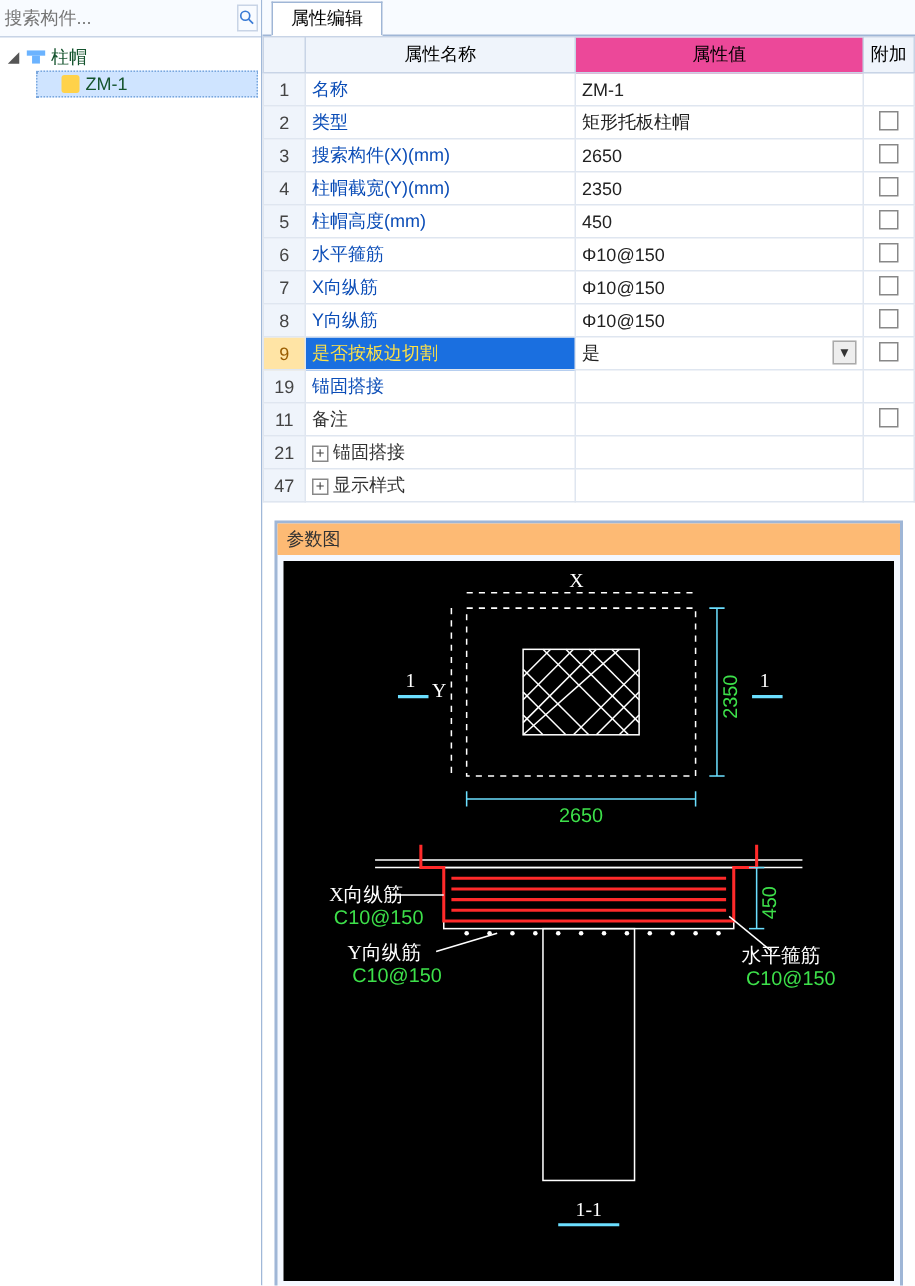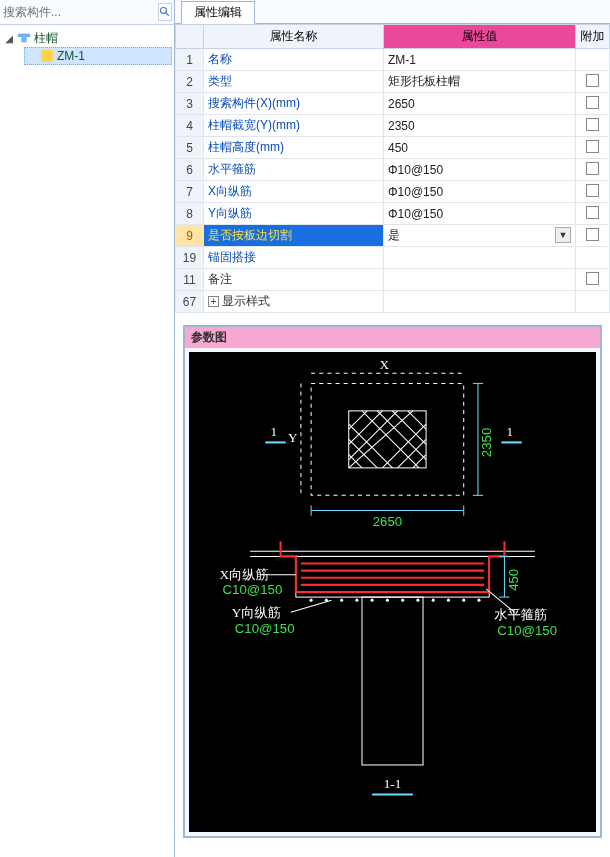--- a/index.html
+++ b/index.html
@@ -120,24 +120,23 @@
     text-align:center; line-height:14px; font-size:9px;
     color:#333;
   }
   
   .diagram-wrap {
     margin: 12px 8px 8px 8px;
     border: 2px solid #9fb6d6;
     background: #f4f8ff;
   }
   .diagram-title {
-    background:#f9a8d4;
+    background:#fdba74;
     padding:2px 6px;
     color:#333;
-    font-weight:bold;
   }
   .diagram {
     background:#000;
     margin:4px;
     height: 480px;
     position: relative;
   }
   .diagram svg { width:100%; height:100%; }
   .cyan { stroke:#6bdfff; fill:none; }
   .white { stroke:#fff; fill:none; }
@@ -259,21 +258,27 @@
             <td class="val"><span></span></td>
             <td class="addon"></td>
           </tr>
           <tr>
             <td class="num">11</td>
             <td class="name black"><span>备注</span></td>
             <td class="val"><span></span></td>
             <td class="addon"><span class="chk"></span></td>
           </tr>
           <tr>
-            <td class="num">67</td>
+            <td class="num">21</td>
+            <td class="name black"><span class="exp-box">+</span><span>锚固搭接</span></td>
+            <td class="val"><span></span></td>
+            <td class="addon"></td>
+          </tr>
+          <tr>
+            <td class="num">47</td>
             <td class="name black"><span class="exp-box">+</span><span>显示样式</span></td>
             <td class="val"><span></span></td>
             <td class="addon"></td>
           </tr>
         </tbody>
     </table>
 
     <div class="diagram-wrap">
       <div class="diagram-title">参数图</div>
       <div class="diagram">

